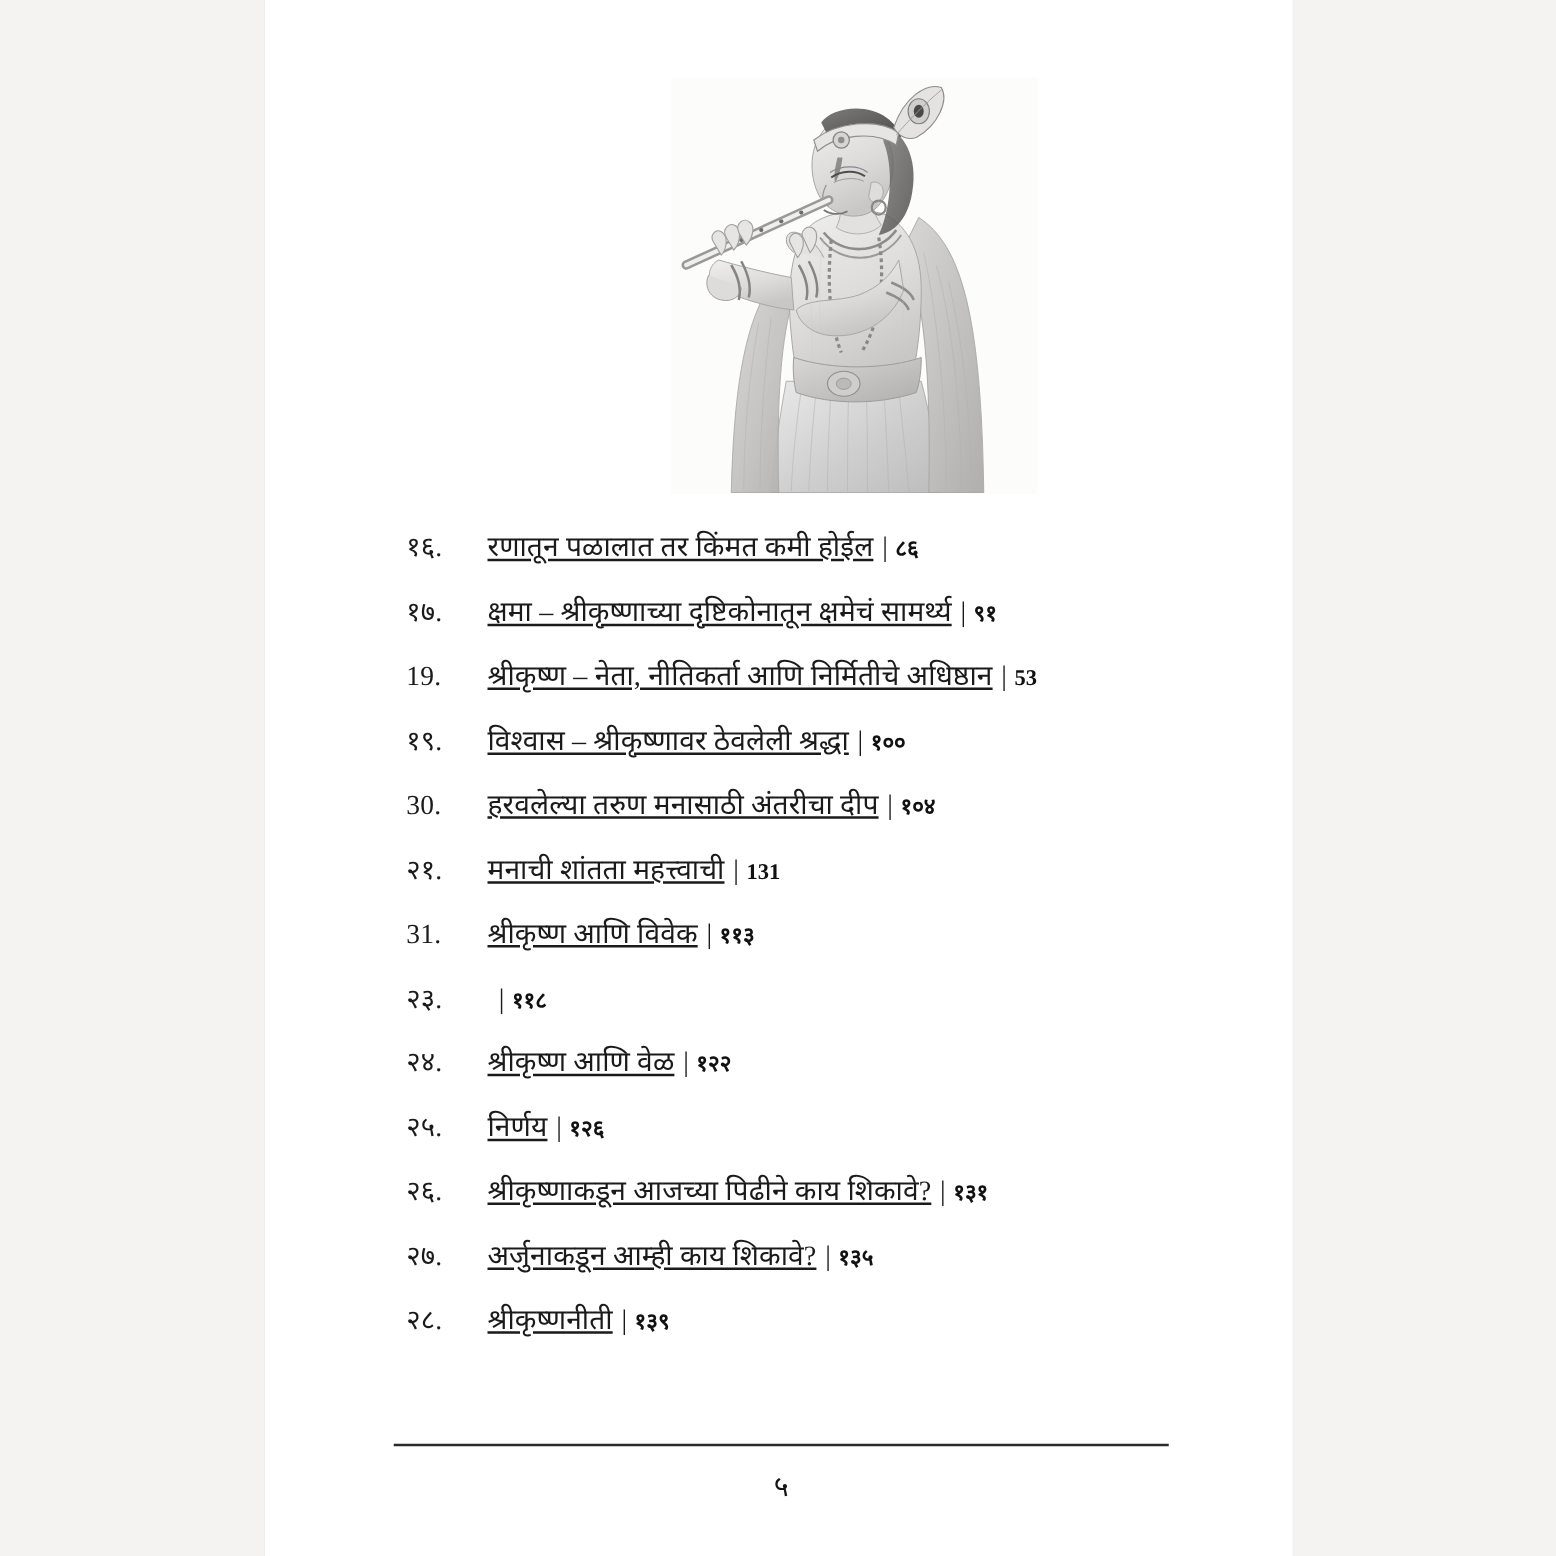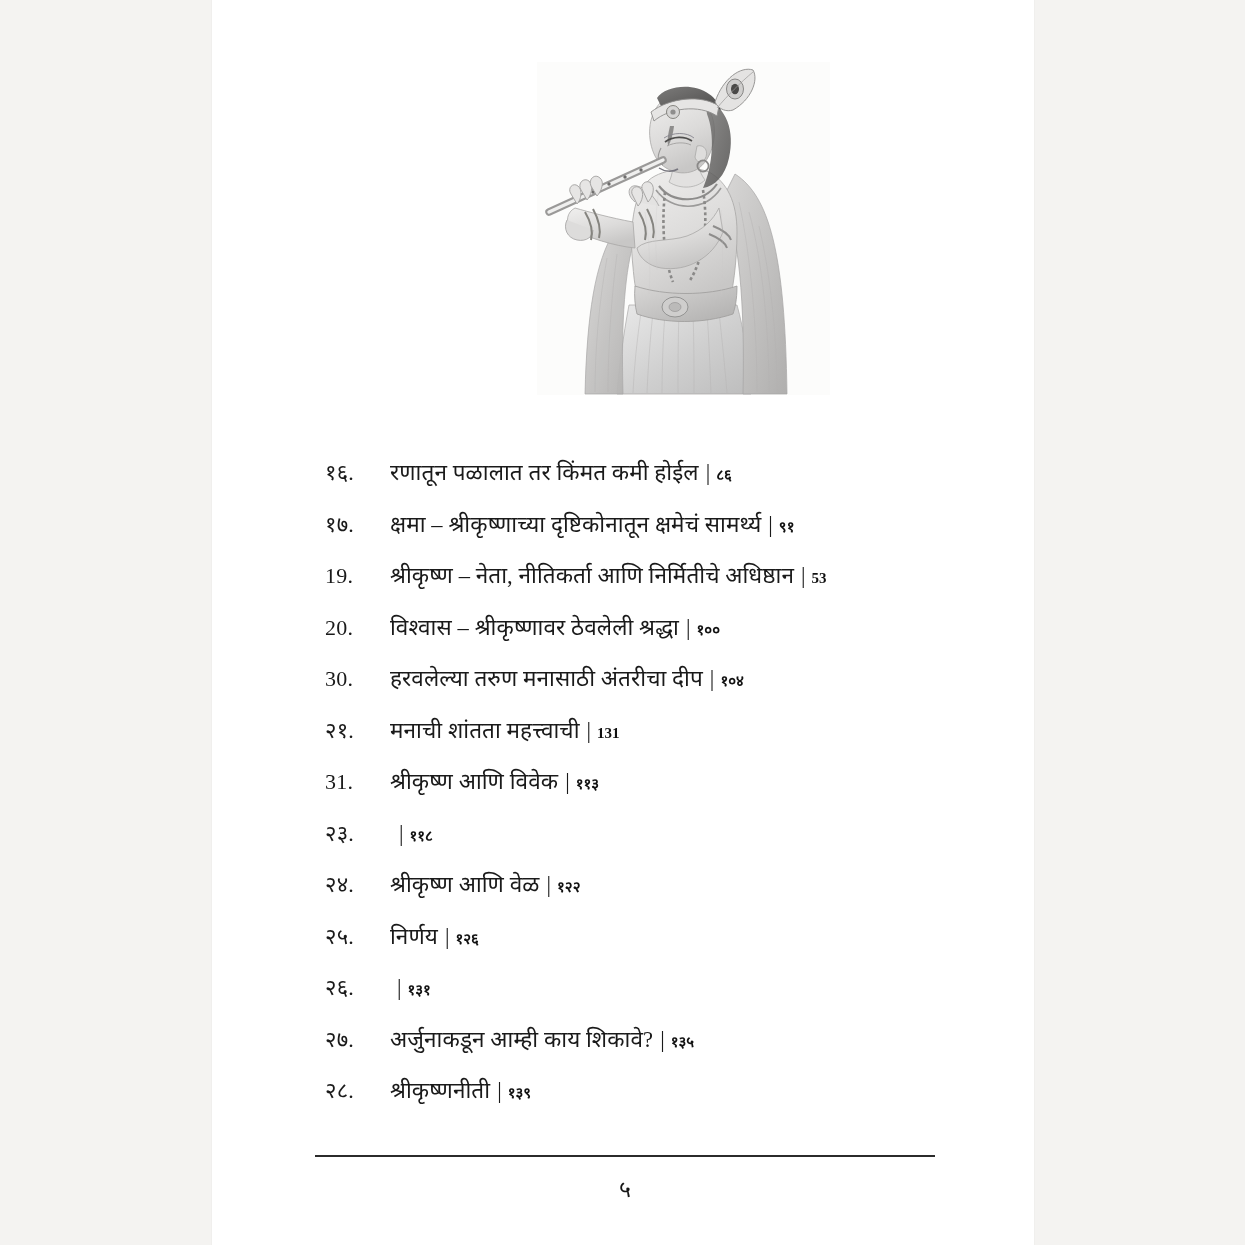--- a/index.html
+++ b/index.html
@@ -44,48 +44,49 @@
   .illustration-wrap svg {
     display: block;
     width: 100%;
     height: 100%;
   }
 
   
   .toc {
     position: absolute;
     left: 113px;   
-    top: 456px;
+    top: 421px;
     width: 660px;
   }
   .toc-row {
     display: flex;
     align-items: baseline;
     height: 51.5px;
     white-space: nowrap;
   }
   .toc-num {
     width: 65px;
     flex: 0 0 65px;
     font-size: 22px;
     color: #1a1a1a;
     letter-spacing: 0.2px;
   }
   .toc-title {
     font-size: 22.5px;
     color: #1a1a1a;
     letter-spacing: 0.1px;
+    text-decoration: underline;
   }
   .toc-sep {
     padding: 0 6px 0 7px;
     font-size: 22.5px;
     color: #1a1a1a;
   }
   .toc-page {
-    font-size: 15px;
+    font-size: 18px;
     font-weight: 700;
     color: #111111;
   }
   .toc-row.wide .toc-sep { padding: 0 6px 0 9px; }
 
   
   .footer-rule {
     position: absolute;
     left: 103px;   
     top: 1155px;
@@ -276,21 +277,21 @@
       </div>
 
       <div class="toc-row">
         <span class="toc-num">19.</span>
         <span class="toc-title">श्रीकृष्ण – नेता, नीतिकर्ता आणि निर्मितीचे अधिष्ठान</span>
         <span class="toc-sep">|</span>
         <span class="toc-page">53</span>
       </div>
 
       <div class="toc-row">
-        <span class="toc-num">20.</span>
+        <span class="toc-num">१९.</span>
         <span class="toc-title">विश्वास – श्रीकृष्णावर ठेवलेली श्रद्धा</span>
         <span class="toc-sep">|</span>
         <span class="toc-page">१००</span>
       </div>
 
       <div class="toc-row">
         <span class="toc-num">30.</span>
         <span class="toc-title">हरवलेल्या तरुण मनासाठी अंतरीचा दीप</span>
         <span class="toc-sep">|</span>
         <span class="toc-page">१०४</span>
@@ -325,20 +326,21 @@
 
       <div class="toc-row">
         <span class="toc-num">२५.</span>
         <span class="toc-title">निर्णय </span>
         <span class="toc-sep">|</span>
         <span class="toc-page">१२६</span>
       </div>
 
       <div class="toc-row">
         <span class="toc-num">२६.</span>
+        <span class="toc-title">श्रीकृष्णाकडून आजच्या पिढीने काय शिकावे?</span>
         <span class="toc-sep">|</span>
         <span class="toc-page">१३१</span>
       </div>
 
       <div class="toc-row">
         <span class="toc-num">२७.</span>
         <span class="toc-title">अर्जुनाकडून आम्ही काय शिकावे?</span>
         <span class="toc-sep">|</span>
         <span class="toc-page">१३५</span>
       </div>

